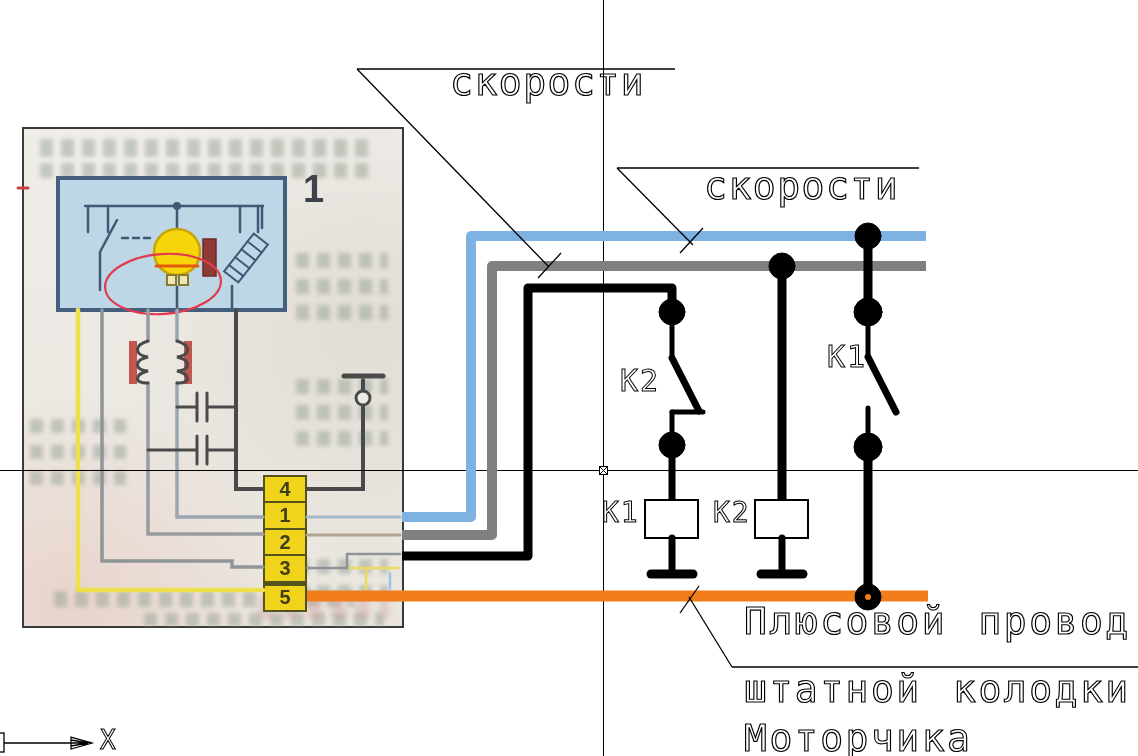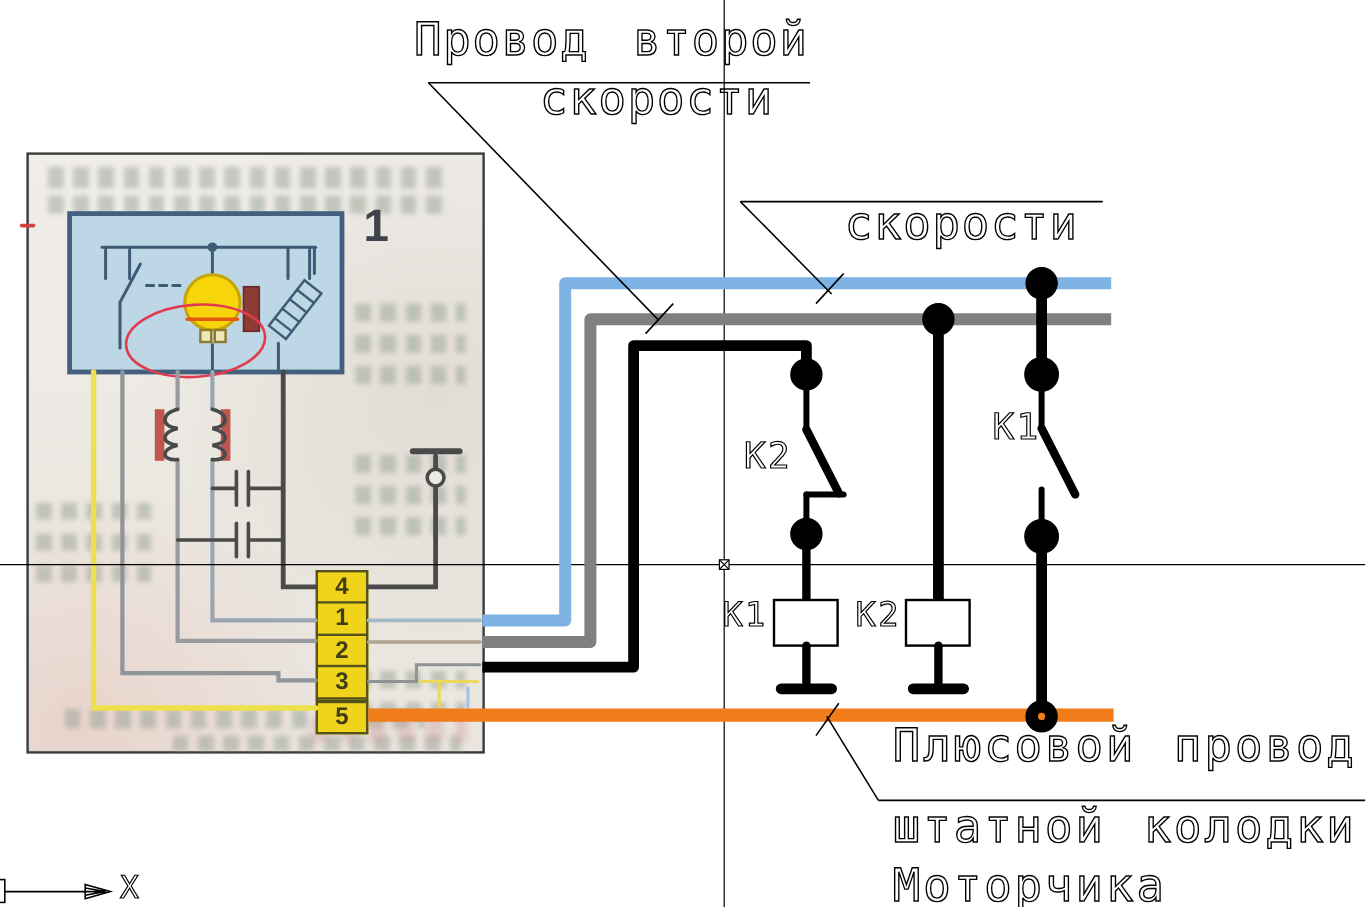--- a/index.html
+++ b/index.html
@@ -198,21 +198,20 @@
       <path d="M680,613 L699,586"></path>
     </g>
 
     <g fill="none" stroke="#000" stroke-width="1.3">
       <rect x="-8" y="733" width="12" height="19"></rect>
       <path d="M4,743 H71"></path>
       <path d="M71,737 L92,743 L71,749 Z M71,743 H86 M71,740 L88,743 M71,746 L88,743"></path>
     </g>
   </svg>
 
-  <div class="cadtext fs38" style="left:345px;top:14px;">Провод второй</div>
   <div class="cadtext fs38" style="left:450px;top:63px;">скорости</div>
   <div class="cadtext fs38" style="left:704px;top:167px;">скорости</div>
   <div class="cadtext fs38w" style="left:744px;top:602px;">Плюсовой провод</div>
   <div class="cadtext fs38w" style="left:744px;top:719px;">Моторчика</div>
   <div class="cadtext fs38w" style="left:744px;top:670px;">штатной колодки</div>
   <div class="cadtext fs30" style="left:620px;top:366px;">К2</div>
   <div class="cadtext fs30" style="left:827px;top:342px;">К1</div>
   <div class="cadtext fs28" style="left:602px;top:499px;">К1</div>
   <div class="cadtext fs28" style="left:713px;top:499px;">К2</div>
   <div class="cadtext fs26" style="left:100px;top:727px;">X</div>

